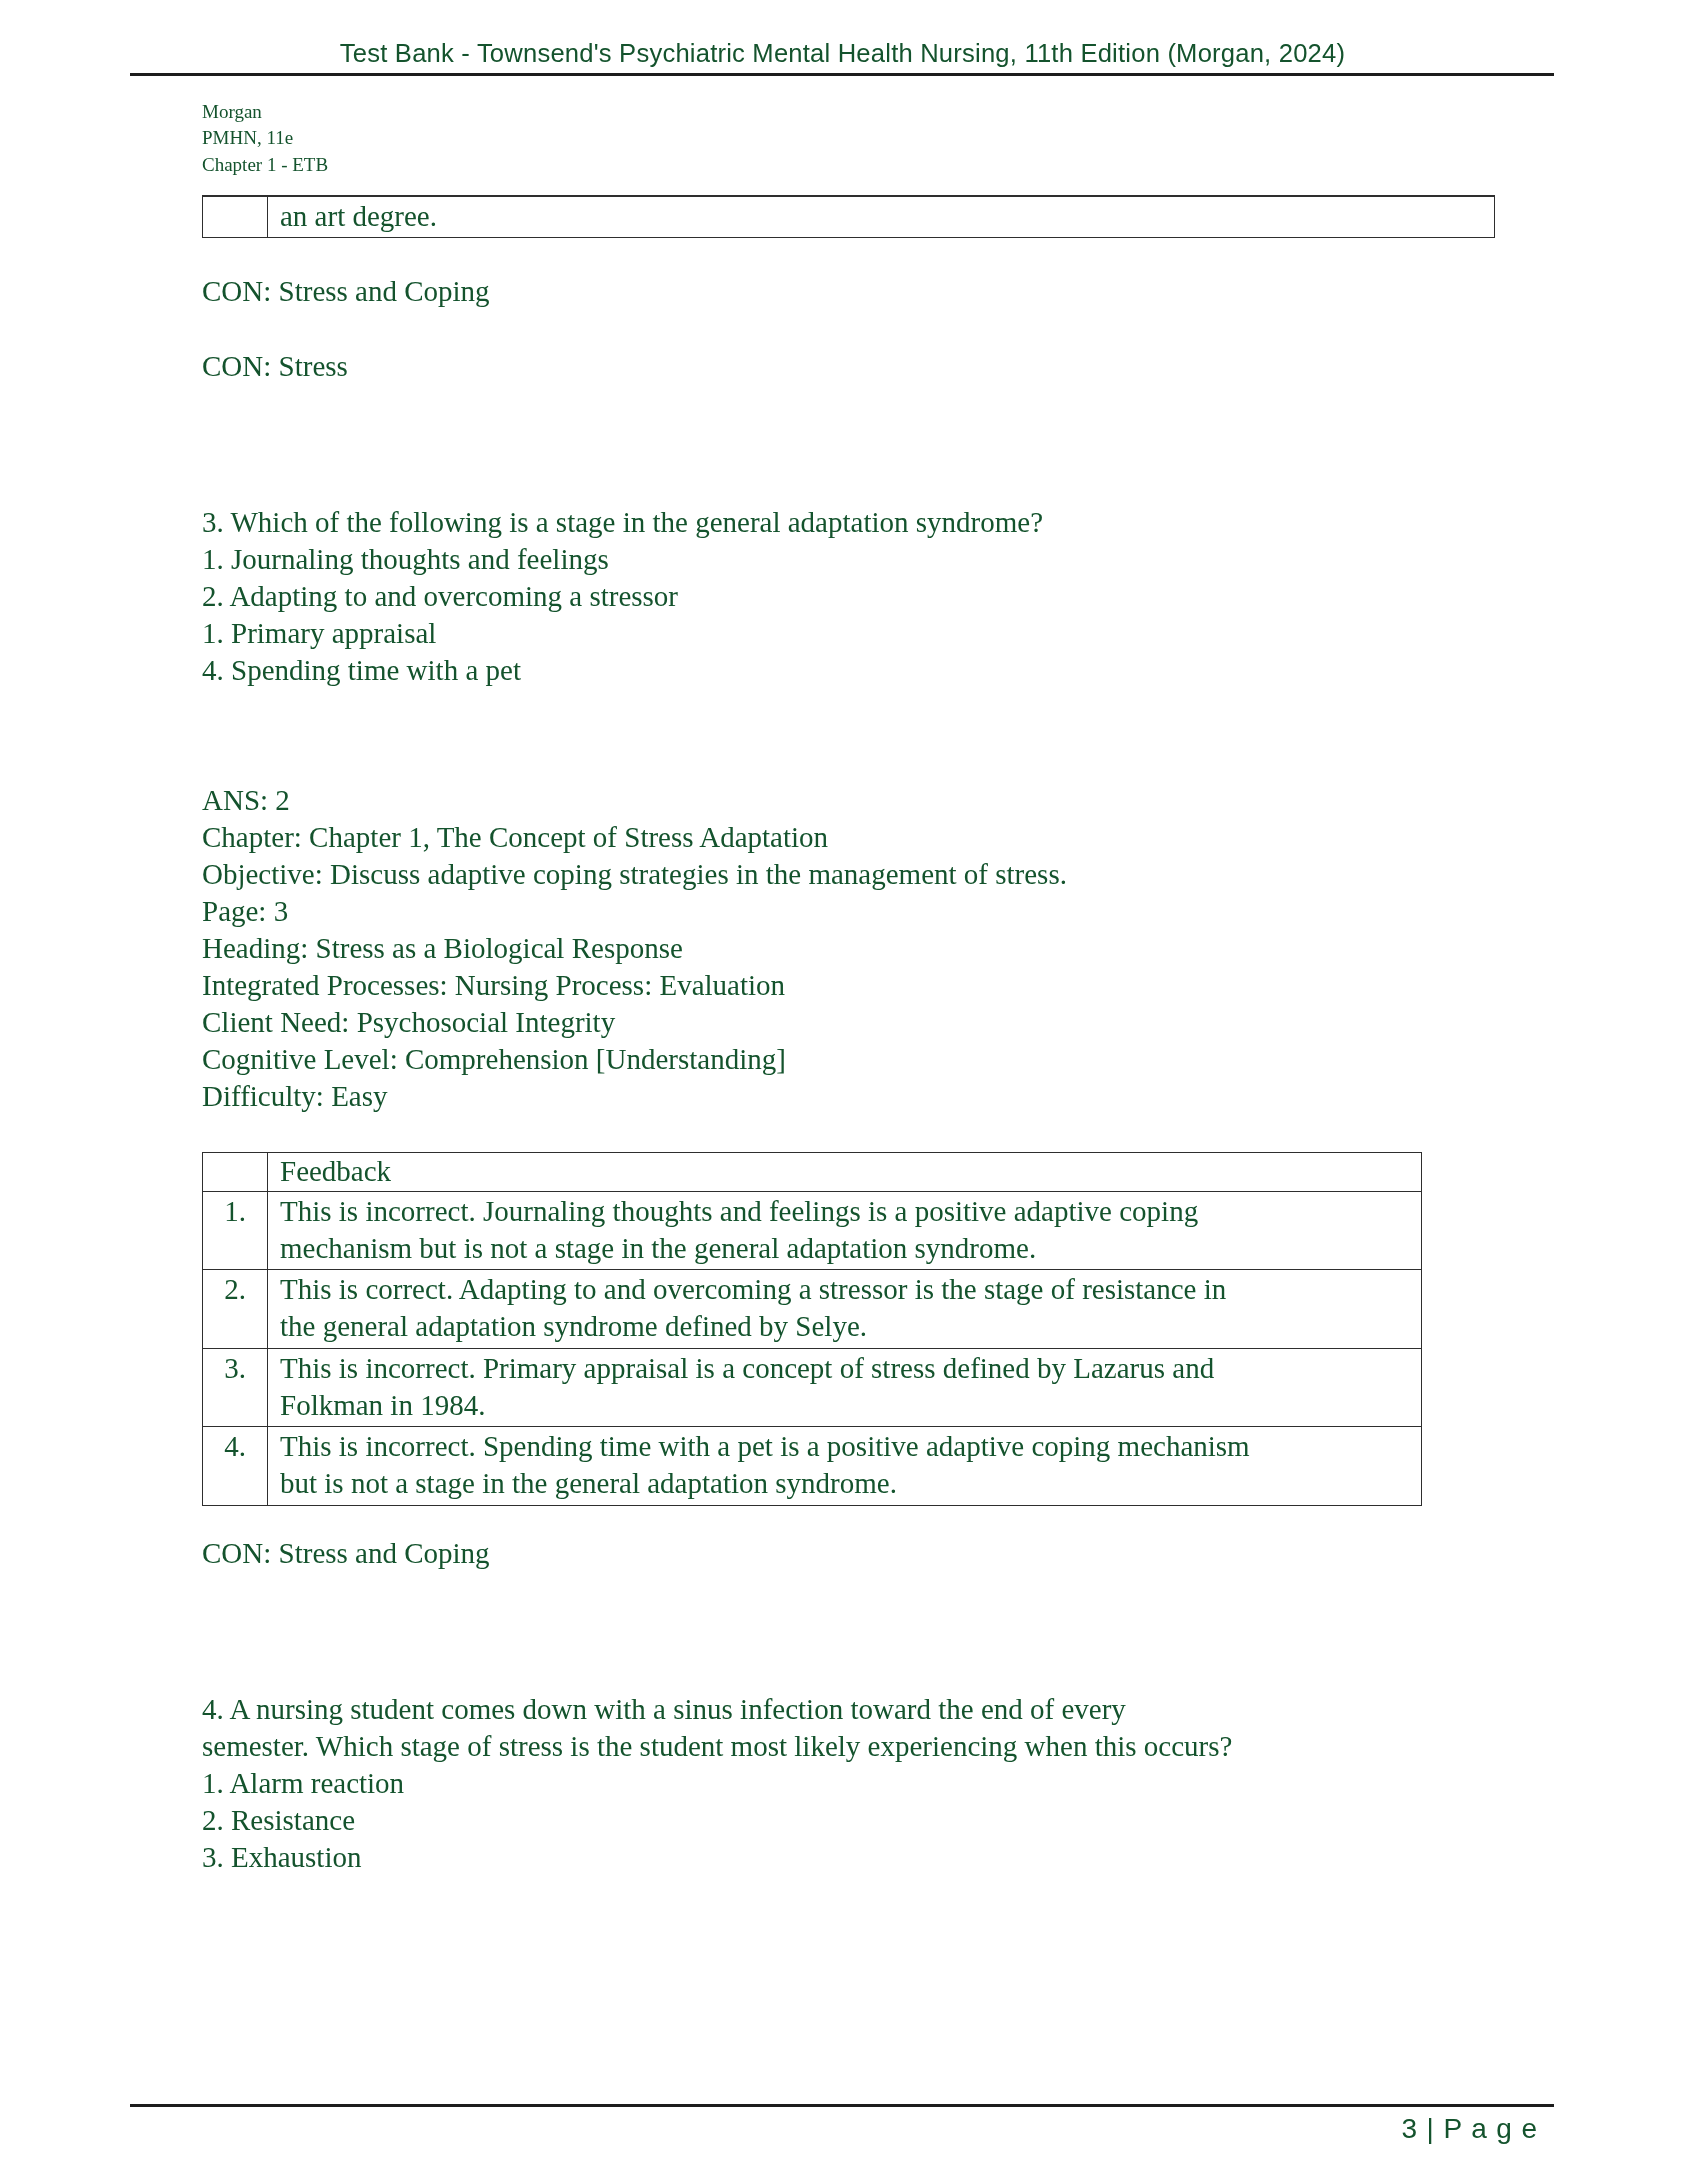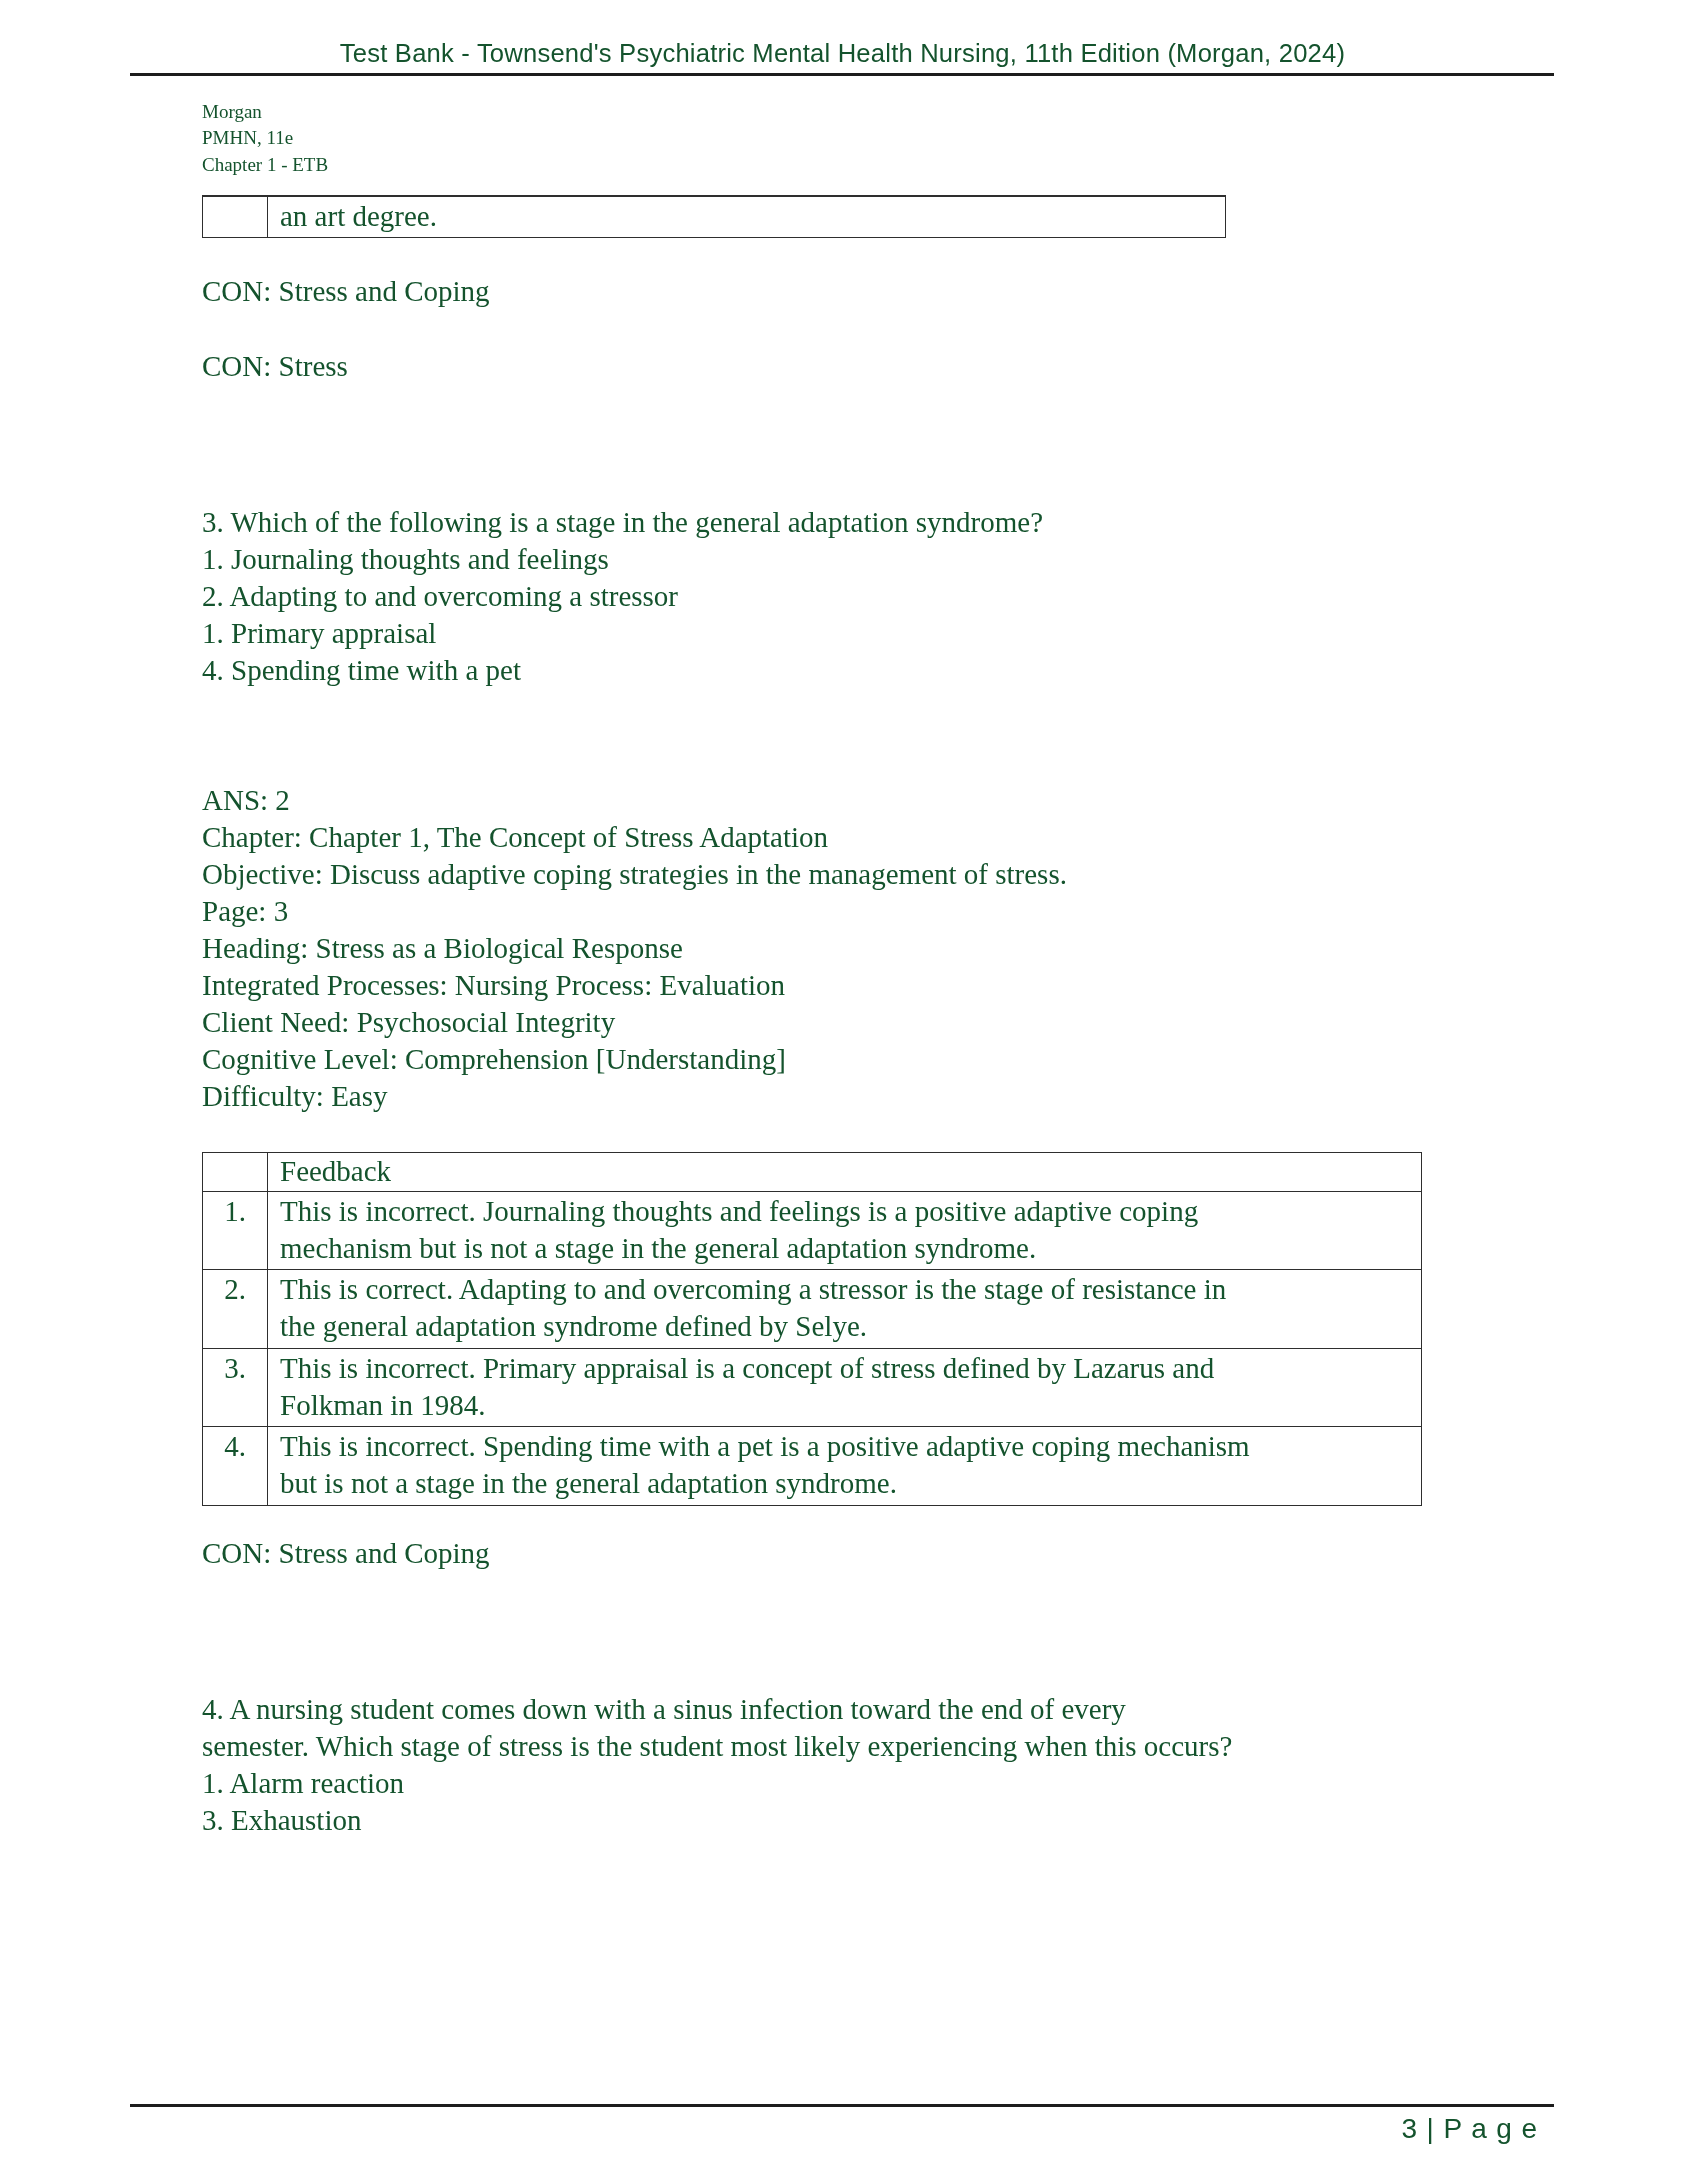--- a/index.html
+++ b/index.html
@@ -22,21 +22,21 @@
   .header-rule{
     top:73px;left:130px;width:1424px;height:2.6px;
     background:#1c1c1c;
   }
   .meta-block{
     top:99px;left:202px;
     font-size:19px;line-height:26.4px;
   }
   .body-text{font-size:29px;line-height:37px;}
   .frag-table{
-    top:195px;left:202px;width:1024px;
+    top:195px;left:202px;width:1293px;
     border-collapse:collapse;
   }
   .frag-table td{
     border:1.7px solid #2e2e2e;
     border-top:2.6px solid #2e2e2e;
     padding:0;
   }
   .frag-num-col{width:64px;}
   .frag-text-cell{padding:0.9px 6.8px 1.7px 12px !important;}
   .con1{top:273px;left:202px;}
@@ -151,20 +151,21 @@
     </tr>
   </tbody>
     </table>
 
   <div class="abs con3 body-text">CON: Stress and Coping</div>
 
   <div class="abs q4-block body-text">
     <div>4. A nursing student comes down with a sinus infection toward the end of every</div>
     <div>semester. Which stage of stress is the student most likely experiencing when this occurs?</div>
     <div>1. Alarm reaction</div>
+    <div>2. Resistance</div>
     <div>3. Exhaustion</div>
   </div>
 
   <div class="abs footer-rule"></div>
   <div class="abs page-number sans">3 | P a g e</div>
 
 </div>
 
 
 </body></html>

